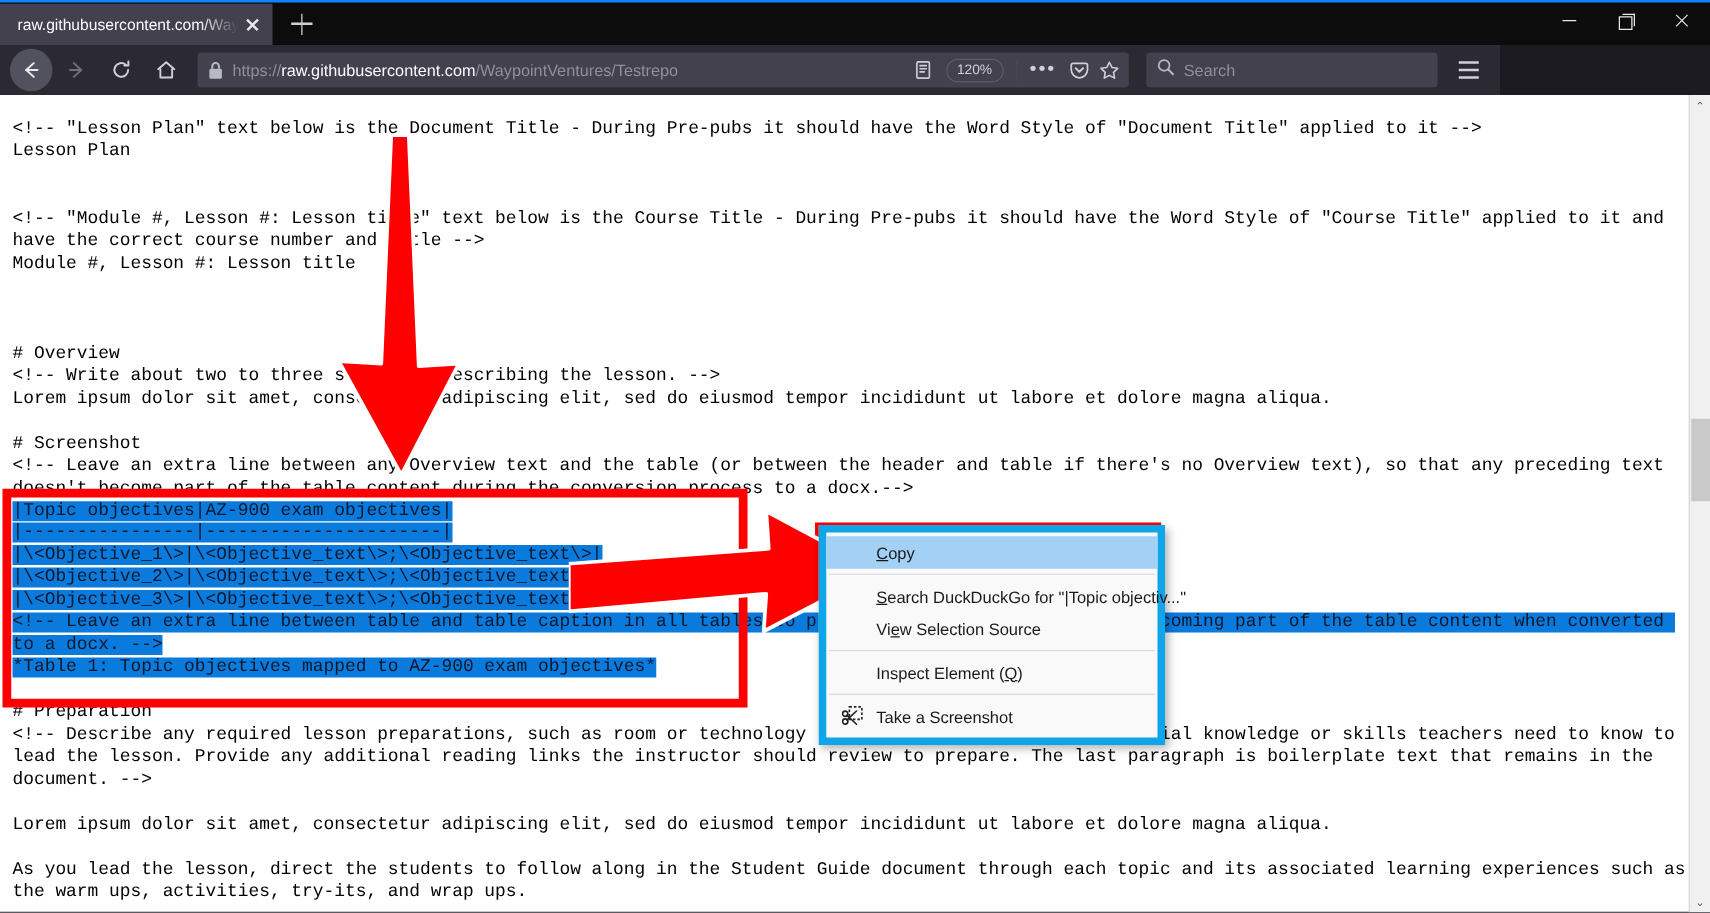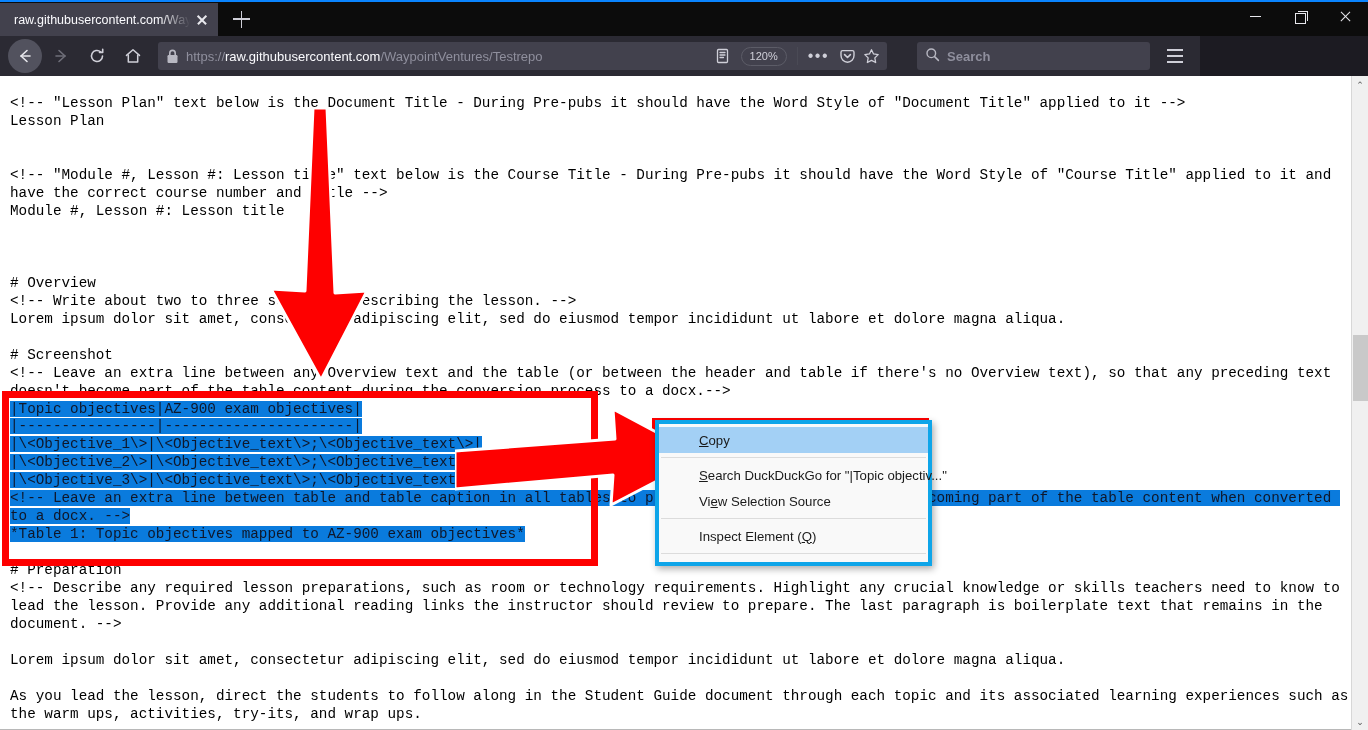--- a/index.html
+++ b/index.html
@@ -184,23 +184,22 @@
   .dots { color: #cfcfd8; font-size: 16px; letter-spacing: 1.5px; padding: 0 6px; line-height: 10px; }
 
   .searchbar {
     width: 233px;
     height: 28px;
     background: #42414d;
     border-radius: 3px;
     display: flex;
     align-items: center;
     padding: 0 8px;
-    margin-left: 22px;
+    margin-left: 6px;
     flex: 0 0 233px;
-    font-weight: bold;
   }
   .searchbar .sqtext {
     color: #8f8f9d; font-size: 13px; margin-left: 7px;
   }
   .hamburger {
     width: 34px; height: 34px;
     margin-left: 8px;
     display: flex; flex-direction: column;
     align-items: center; justify-content: center;
     gap: 4px;
@@ -254,21 +253,21 @@
     position: absolute;
     left: 0; bottom: 0; width: 1351px; height: 1px; background: #b8b8b8;
   }
 
   
   .ctxmenu {
     position: absolute;
     left: 655px; top: 420px;
     width: 277px;
     background: #f9f9f9;
-    border: 4px solid #0ea5e9;
+    border: 6px solid #0ea5e9;
     box-shadow: 2px 3px 7px rgba(0,0,0,0.32);
     padding: 3px 0 4px;
     font-size: 13.2px;
     color: #1a1a1a;
     z-index: 40;
   }
   .ctxitem {
     height: 26px;
     display: flex;
     align-items: center;
@@ -448,20 +447,29 @@
         <span><span class="u">S</span>earch DuckDuckGo for "|Topic objectiv..."</span>
       </div>
       <div class="ctxitem">
         <span>Vi<span class="u">e</span>w Selection Source</span>
       </div>
       <div class="ctxsep"></div>
       <div class="ctxitem">
         <span>Inspect Element (<span class="u">Q</span>)</span>
       </div>
       <div class="ctxsep"></div>
+      <div class="ctxitem">
+        <span class="ctxicon"><svg width="18" height="18" viewBox="0 0 18 18">
+            <rect x="6.5" y="1.5" width="10" height="10" fill="none" stroke="#222" stroke-width="1.3" stroke-dasharray="2 1.6"></rect>
+            <circle cx="3.2" cy="13.2" r="2.1" fill="none" stroke="#222" stroke-width="1.3"></circle>
+            <circle cx="3.2" cy="7.0" r="2.1" fill="none" stroke="#222" stroke-width="1.3"></circle>
+            <path d="M4.6 8.3 L12.2 15.4 M4.6 11.9 L12.2 4.8" stroke="#222" stroke-width="1.3" stroke-linecap="round"></path>
+          </svg></span>
+        <span>Take a Screenshot</span>
+      </div>
     </div>
 
   <div class="redbox" id="redbox-table"></div>
   <div class="redbox" id="redbox-copy"></div>
 
   <div class="arrowwrap" id="arrow-down">
     <svg width="130" height="275" viewBox="0 0 130 275">
       <g>
         <path d="M58 0 L72 0 L80 185 L112 183 L66 272 L16 181 L50 183 Z" fill="#fe0000" stroke="#ffffff" stroke-width="3" stroke-linejoin="round"></path>
       </g>

